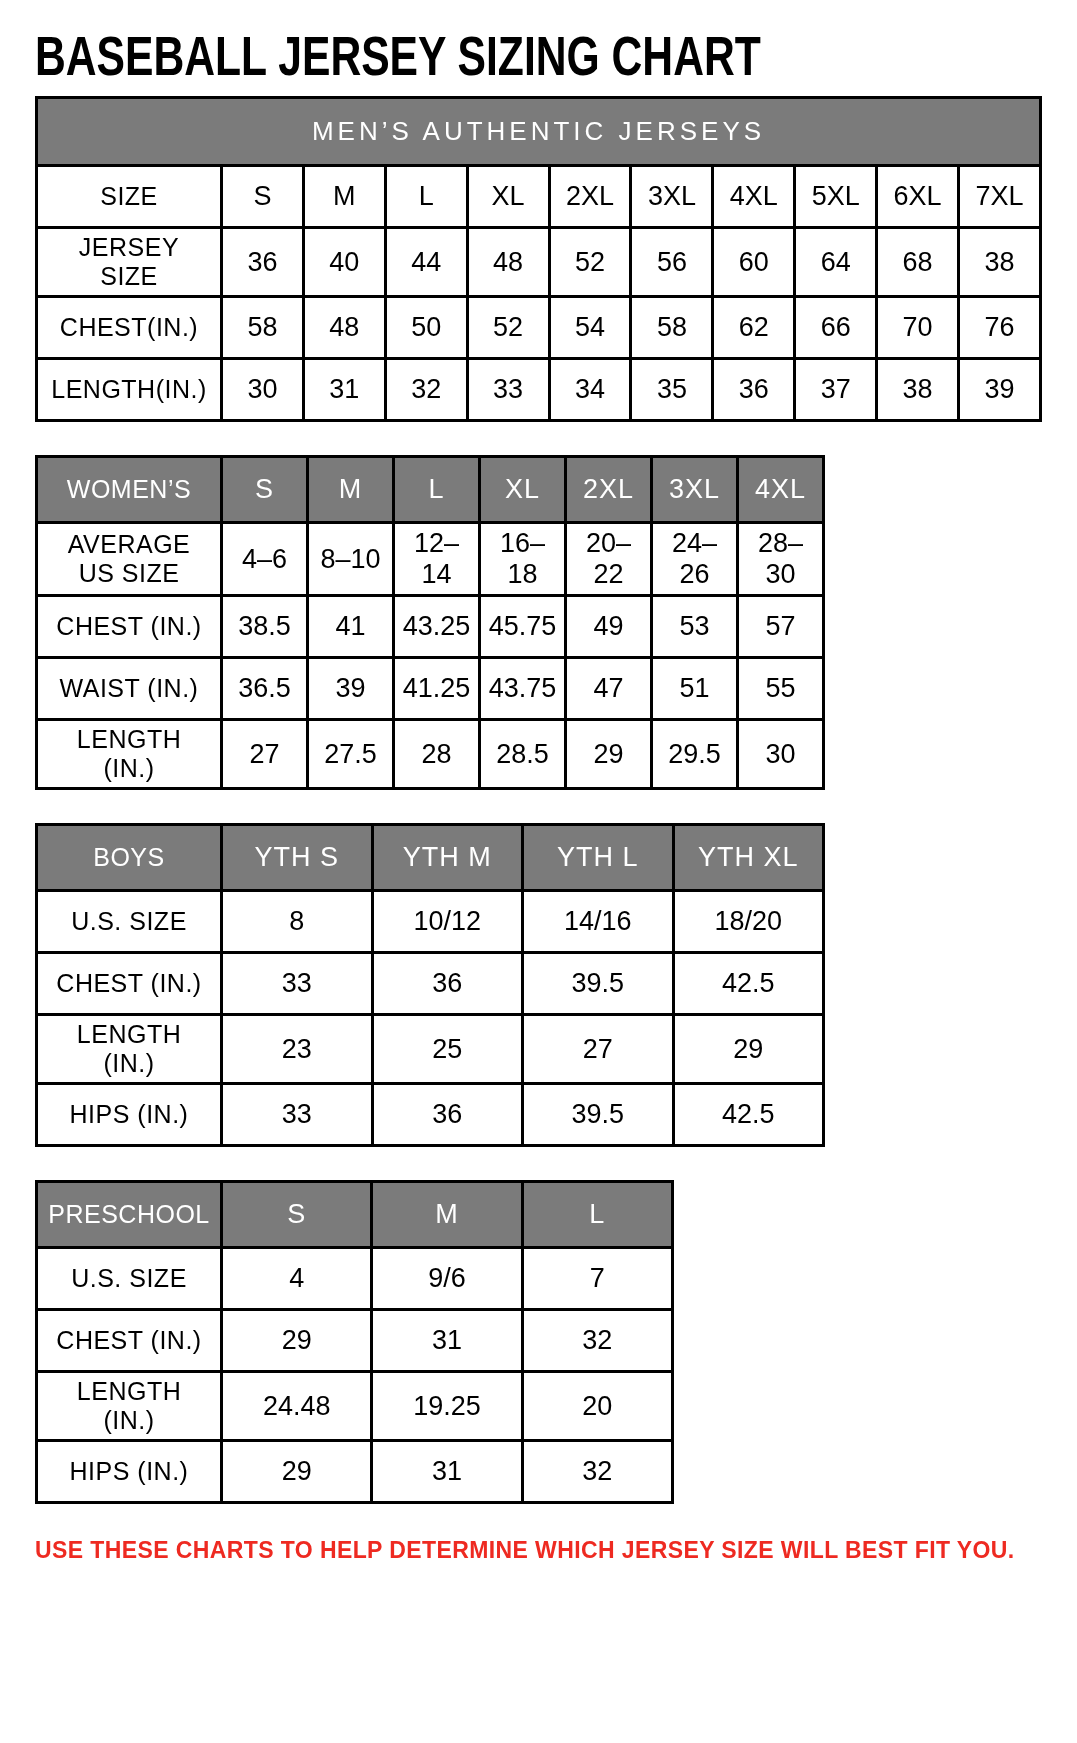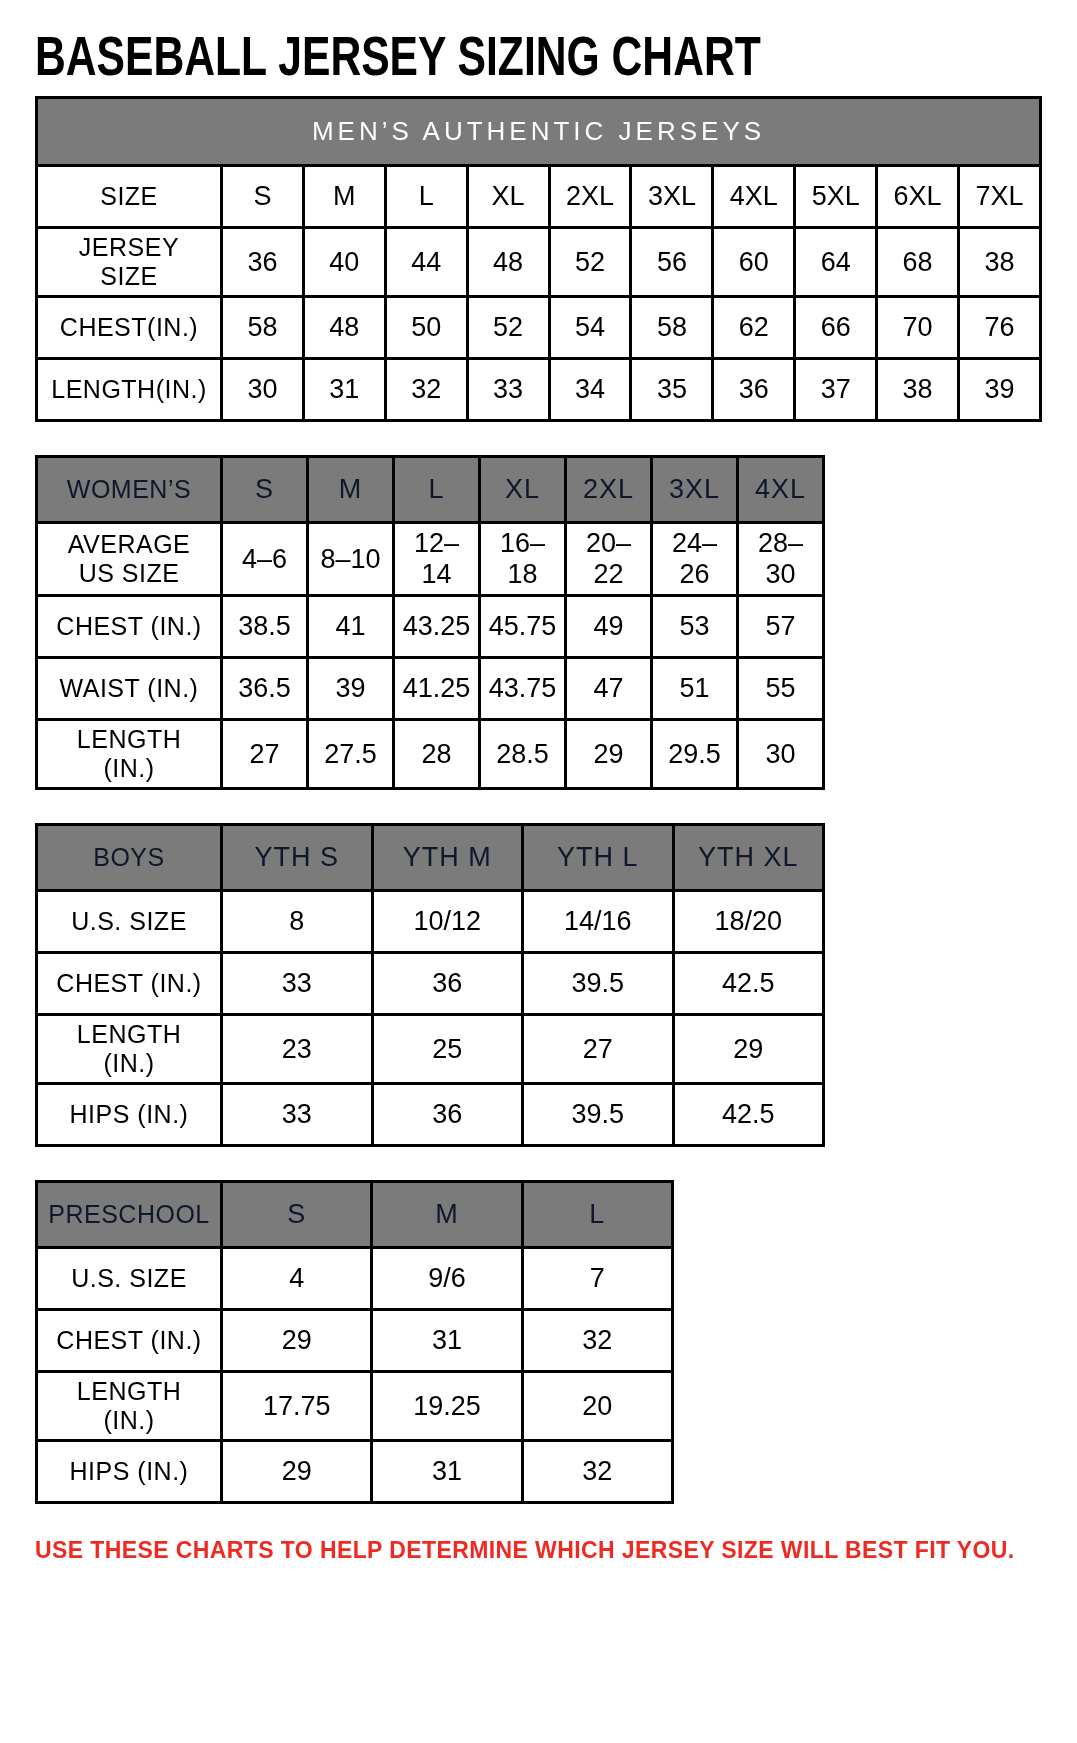--- a/index.html
+++ b/index.html
@@ -56,21 +56,21 @@
     vertical-align: middle;
     height: 62px;
     padding: 4px 4px;
     font-size: 27px;
     font-weight: 400;
     background: #ffffff;
     color: #000000;
   }
   table.sizing-table th {
     background: var(--gray);
-    color: #0f172a;
+    color: #ffffff;
     letter-spacing: 1px;
     height: 66px;
     font-size: 27px;
   }
   table.sizing-table td.banner {
     background: var(--gray);
     color: #ffffff;
     font-size: 26px;
     letter-spacing: 4px;
     height: 68px;
@@ -283,21 +283,21 @@
           <td>7</td>
         </tr>
         <tr>
           <td class="row-label">CHEST (IN.)</td>
           <td>29</td>
           <td>31</td>
           <td>32</td>
         </tr>
         <tr>
           <td class="row-label">LENGTH (IN.)</td>
-          <td>17.75</td>
+          <td>24.48</td>
           <td>19.25</td>
           <td>20</td>
         </tr>
         <tr>
           <td class="row-label">HIPS (IN.)</td>
           <td>29</td>
           <td>31</td>
           <td>32</td>
         </tr>
       </tbody>

